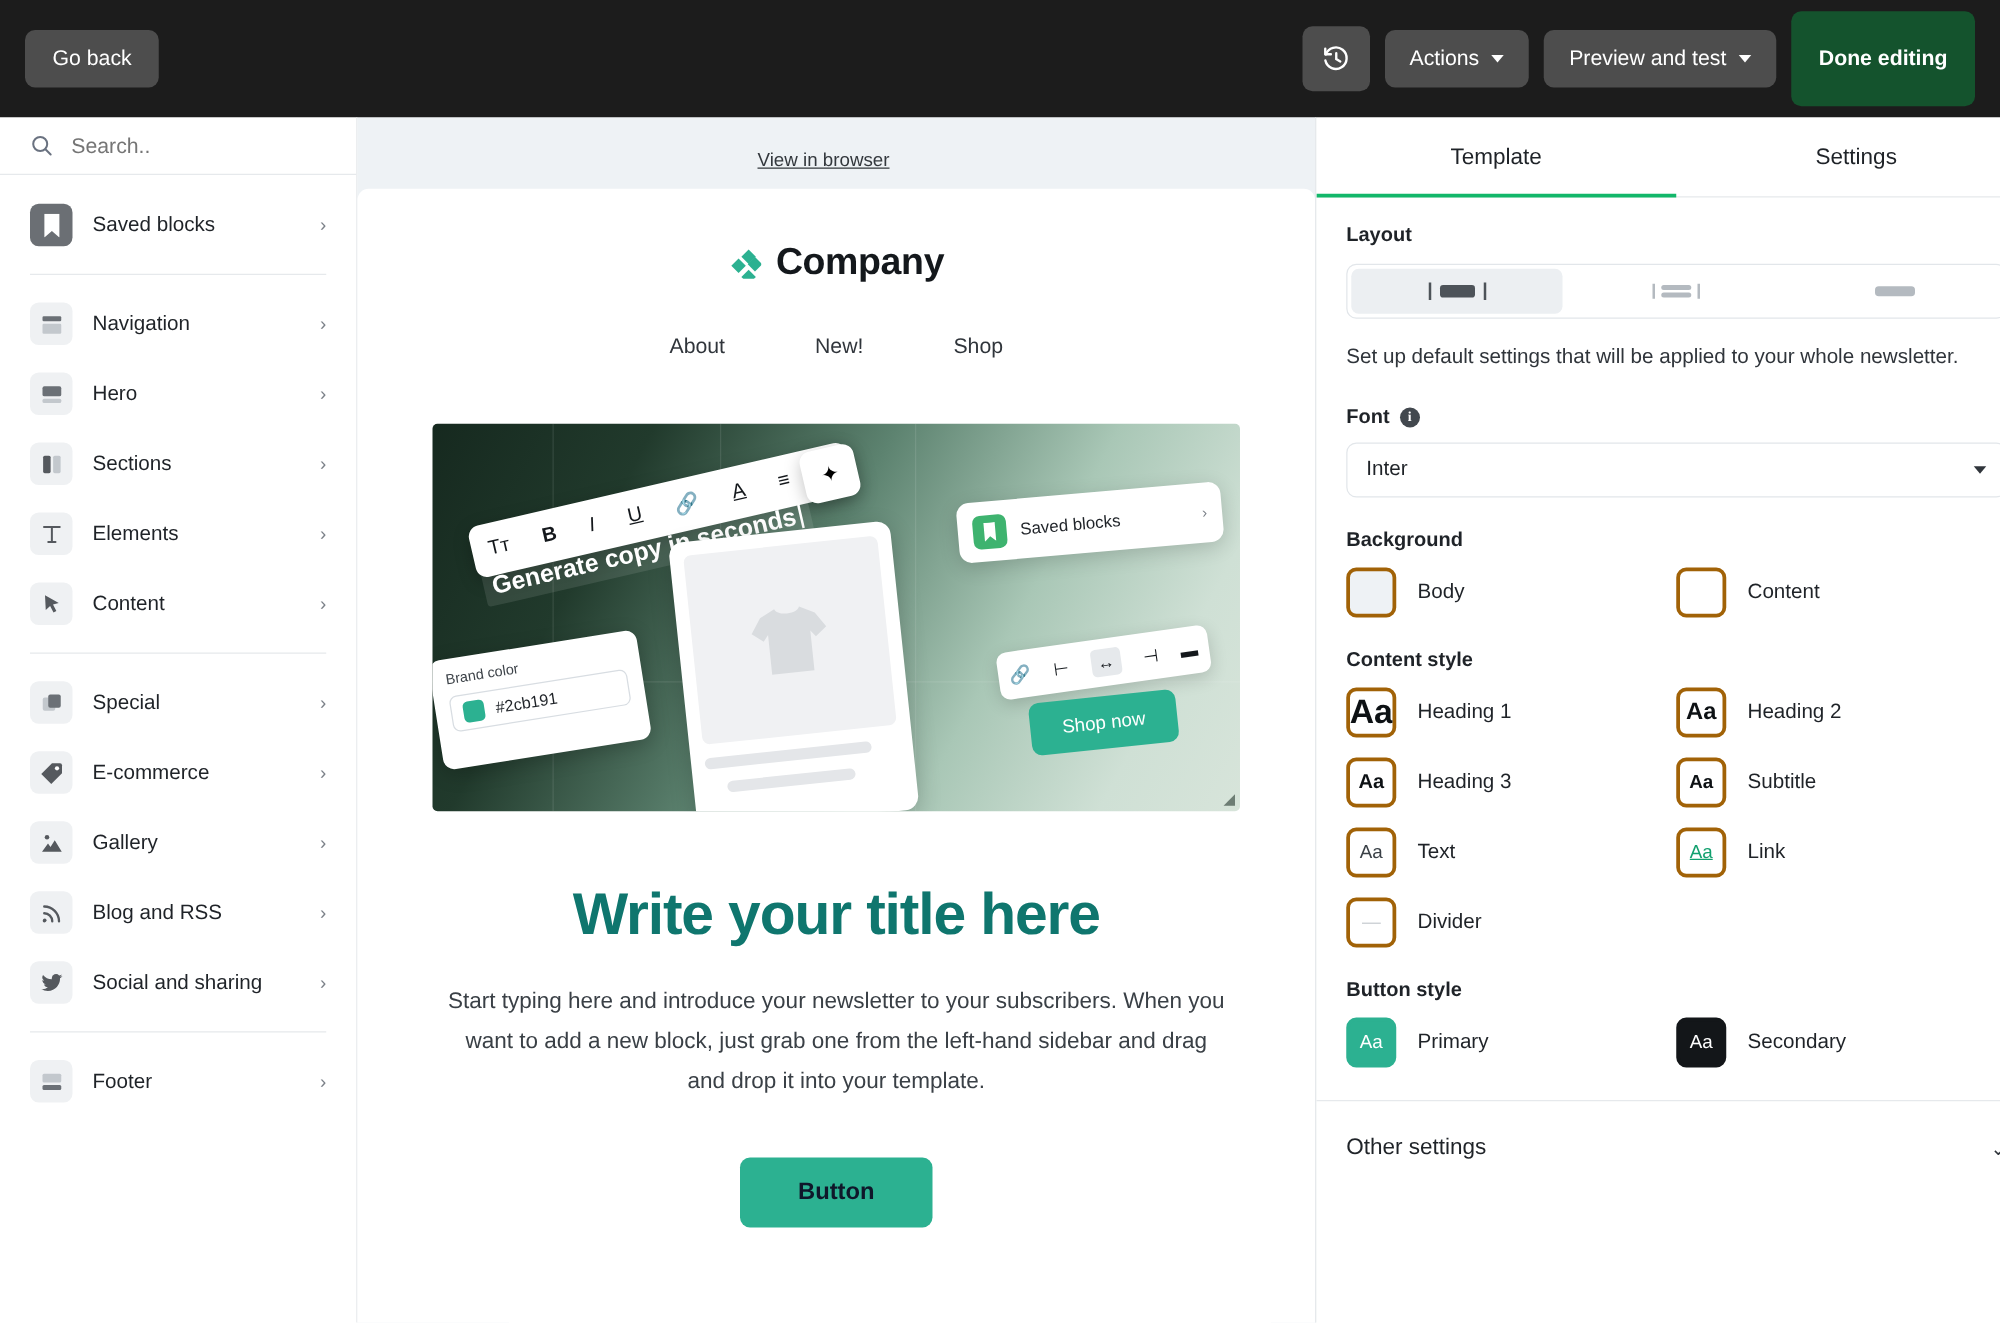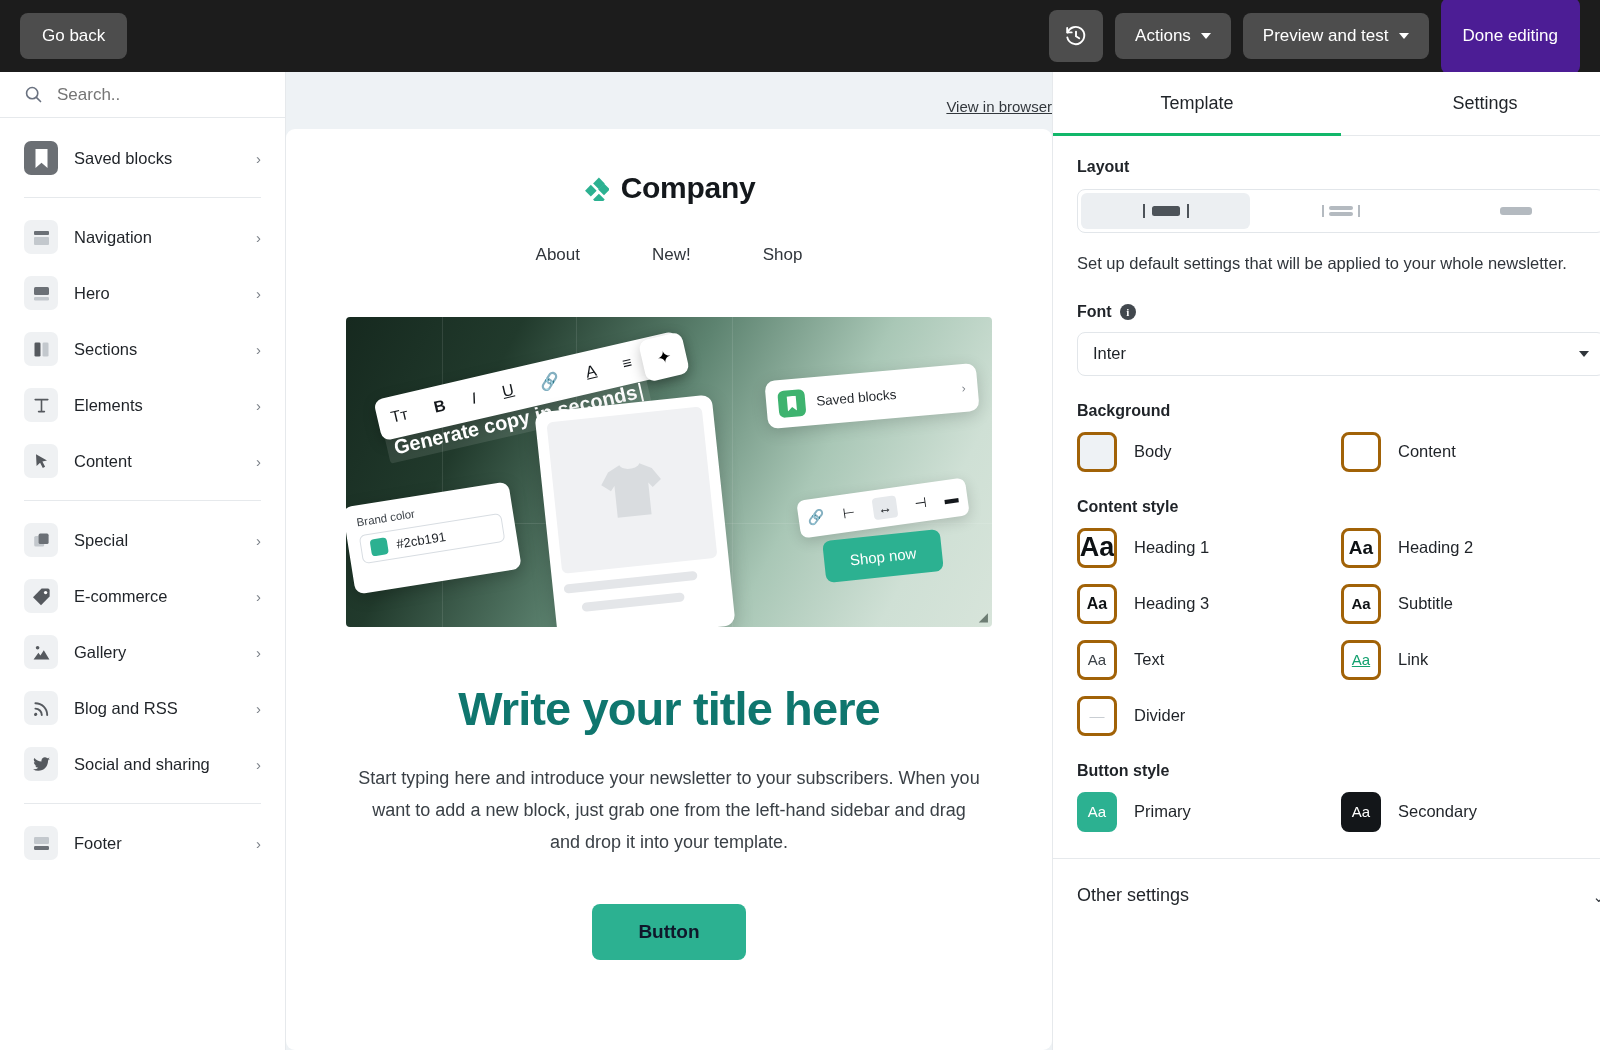--- a/index.html
+++ b/index.html
@@ -4,21 +4,21 @@
 <style>
   * { box-sizing: border-box; margin: 0; padding: 0; }
   html, body {
     width: 1600px; height: 1058px;
     font-family: "Liberation Sans", sans-serif;
     background: #ffffff; overflow: hidden;
   }
 
   
   .topbar {
-    height: 72px; background: #1c1c1c;
+    height: 94px; background: #1c1c1c;
     display: flex; align-items: center;
     padding: 0 20px; gap: 12px;
   }
   .btn-goback {
     background: #4d4d4d; color: #fff; border: none;
     font-size: 17px; font-family: inherit;
     padding: 13px 22px; border-radius: 8px; cursor: pointer;
   }
   .topbar-right { margin-left: auto; display: flex; align-items: center; gap: 12px; }
   .btn-icon-dark {
@@ -26,22 +26,22 @@
     border-radius: 8px; display: flex; align-items: center;
     justify-content: center; cursor: pointer;
   }
   .btn-dark {
     background: #4d4d4d; color: #fff; border: none;
     font-size: 17px; font-family: inherit; padding: 13px 20px;
     border-radius: 8px; cursor: pointer;
     display: flex; align-items: center; gap: 10px;
   }
   .btn-green {
-    background: #4c1d95; color: #fff; border: none;
-    font-size: 17px; font-family: inherit; font-weight: normal;
+    background: #14532d; color: #fff; border: none;
+    font-size: 17px; font-family: inherit; font-weight: bold;
     padding: 28px 22px; border-radius: 8px; cursor: pointer;
   }
   .caret { width: 0; height: 0; border-left: 5px solid transparent;
            border-right: 5px solid transparent; border-top: 6px solid #fff; }
 
   
   .workspace { display: flex; height: 978px; }
 
   
   .sidebar {
@@ -70,21 +70,21 @@
   .chev { color: #7b8088; font-size: 15px; }
   .s-div { height: 1px; background: #e6e9ec; margin: 11px 24px; }
 
   
   .center {
     flex: 1; background: #eef2f5; position: relative;
     display: flex; flex-direction: column; align-items: center;
     border-right: 1px solid #e6e9ec;
   }
   .viewlink-row {
-    width: 100%; display: flex; justify-content: flex-end;
+    width: 100%; display: flex; justify-content: flex-start;
     padding: 26px 0 14px 0;
   }
   .view-link {
     font-size: 15px; color: #33383d; text-decoration: underline;
     cursor: pointer; margin-left: 320px;
   }
   .email-card {
     width: 766px; background: #fff; border-radius: 9px;
     padding: 42px 0 0 0; flex: 1;
     display: flex; flex-direction: column; align-items: center;

